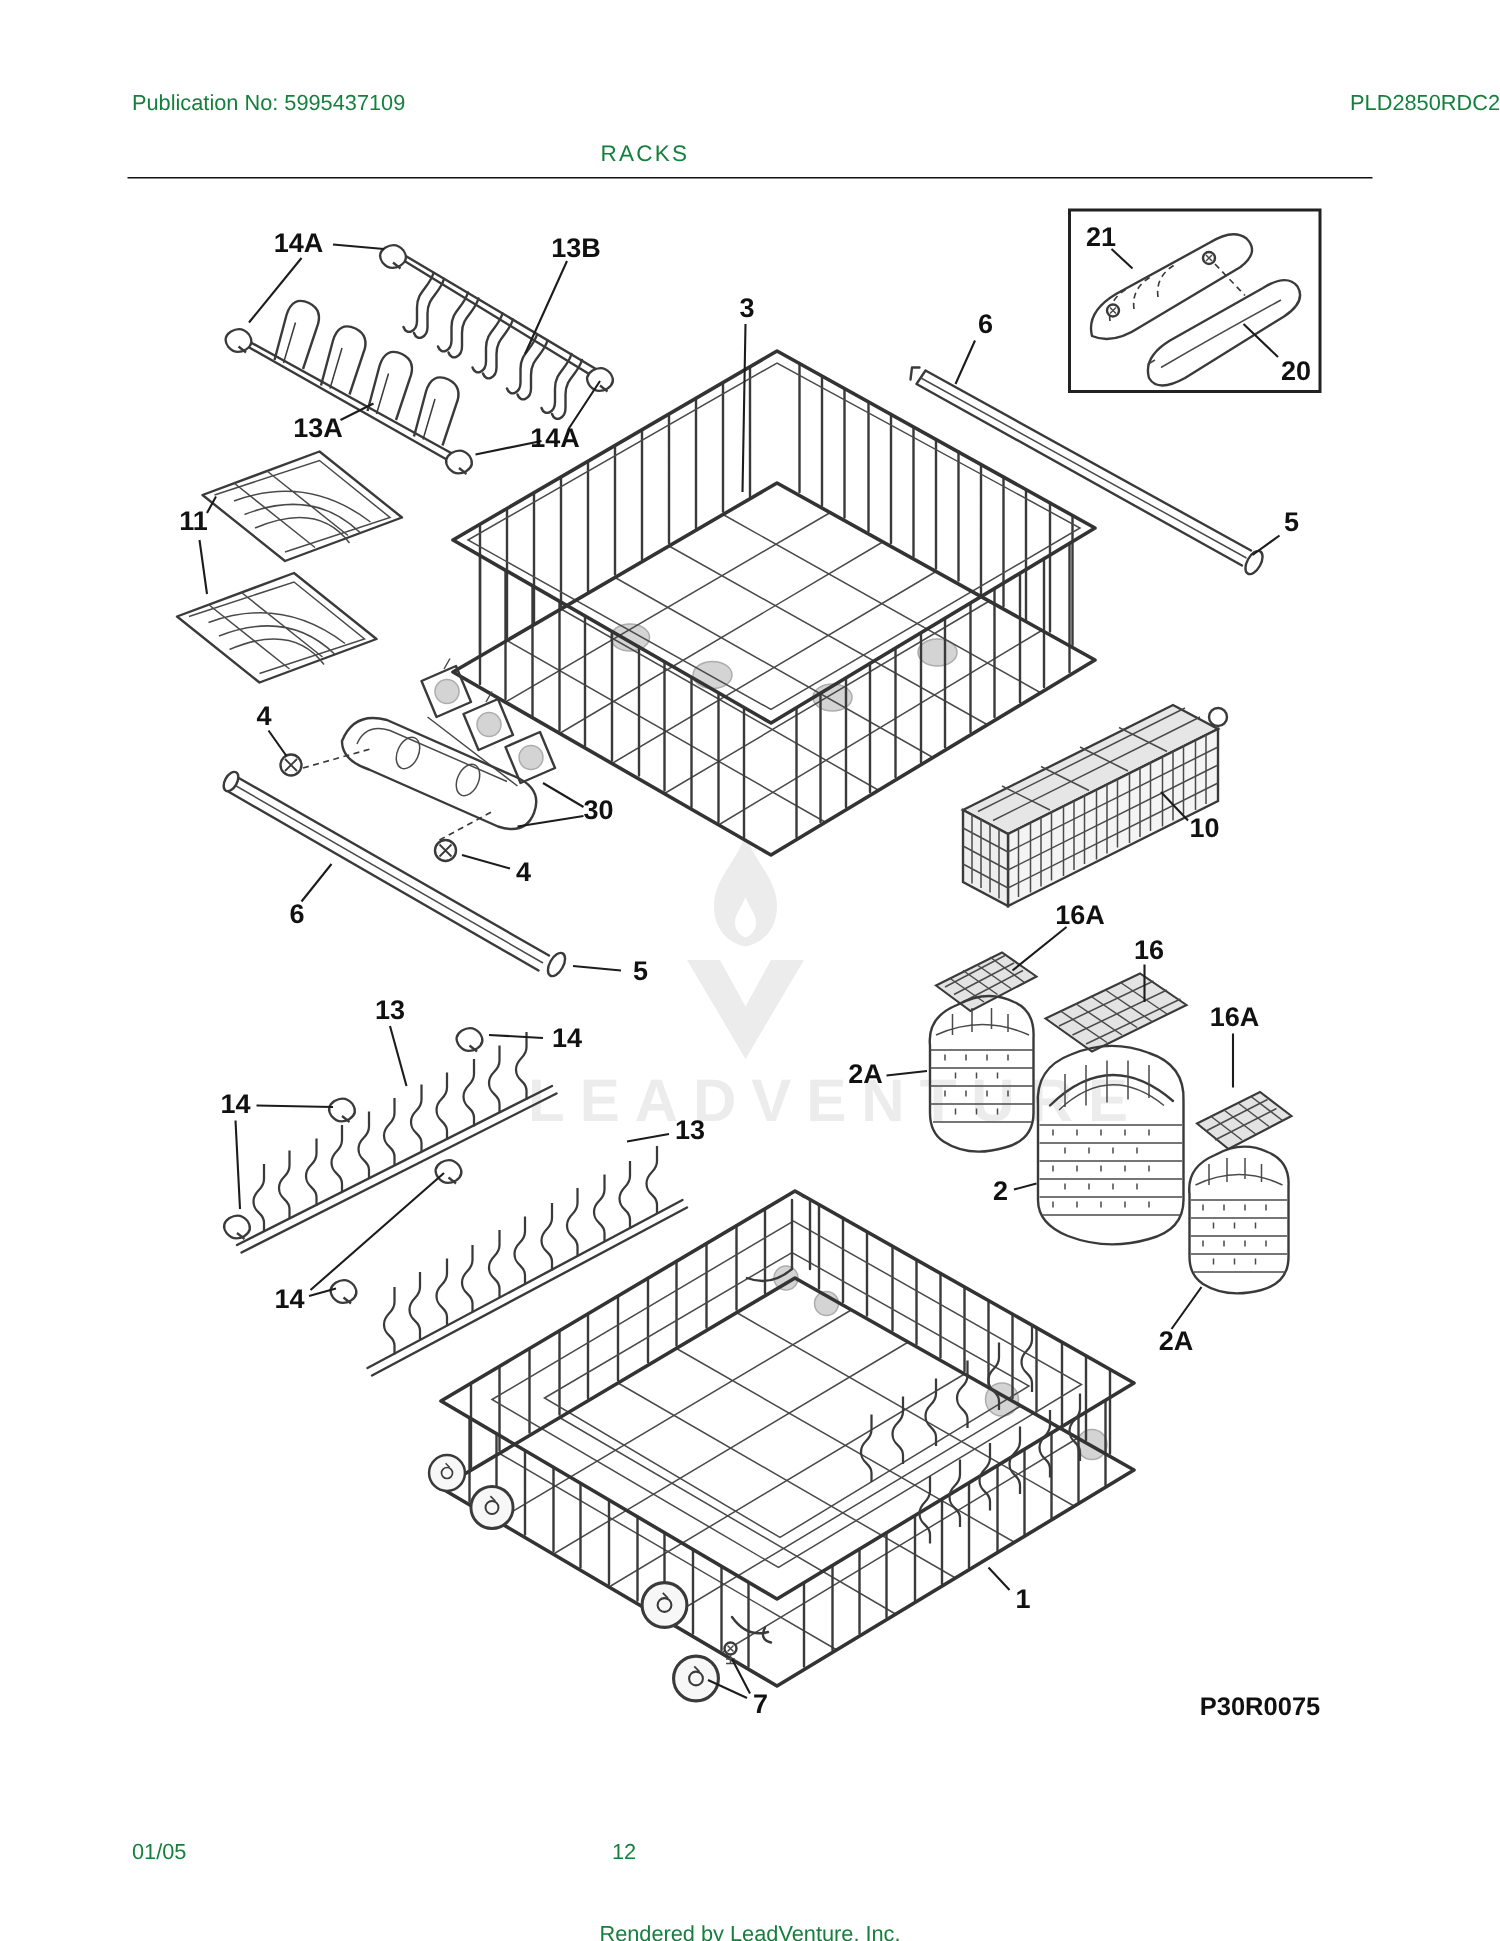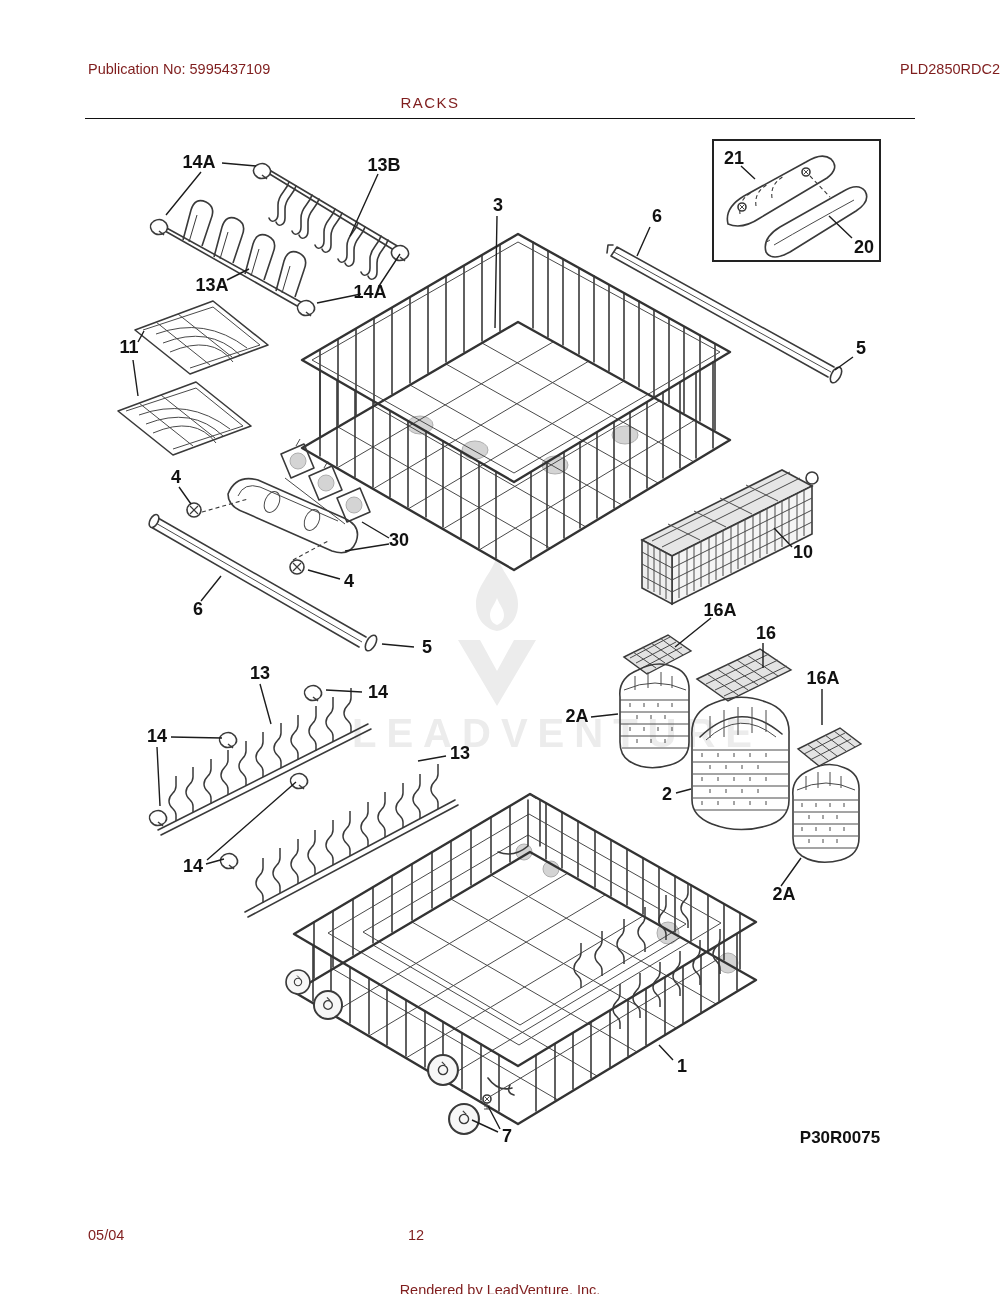--- a/index.html
+++ b/index.html
@@ -1,18 +1,18 @@
 <!DOCTYPE html>
 <html><head>
 <meta charset="utf-8">
 <style>
   html,body{margin:0;padding:0;background:#888;}
   .page{
     position:relative;width:1000px;height:1294px;background:#ffffff;
-    font-family:"Liberation Sans",sans-serif;color:#7f1d1d;overflow:hidden;
+    font-family:"Liberation Sans",sans-serif;color:#15803d;overflow:hidden;
     margin:0 auto;
   }
   .hdr-pub{position:absolute;left:88px;top:61px;font-size:14.5px;}
   .hdr-model{position:absolute;left:0;top:61px;width:1000px;text-align:right;font-size:14.5px;}
   .hdr-title{position:absolute;left:0;top:94px;width:860px;text-align:center;font-size:15px;letter-spacing:1.5px;}
   .hdr-rule{position:absolute;left:85px;top:118px;width:830px;border-top:1.6px solid #111;}
   .ftr-date{position:absolute;left:88px;top:1227px;font-size:14.5px;}
   .ftr-page{position:absolute;left:0;top:1227px;width:832px;text-align:center;font-size:14.5px;}
   .ftr-rendered{position:absolute;left:0;top:1266px;width:1000px;text-align:center;font-size:14.5px;margin-top:16px;}
   svg.diagram{position:absolute;left:0;top:0;}
@@ -341,16 +341,16 @@
       <text class="lbl" x="667" y="800">2</text>
       <text class="lbl" x="193" y="872">14</text>
       <text class="lbl" x="784" y="900">2A</text>
       <text class="lbl" x="682" y="1072">1</text>
       <text class="lbl" x="507" y="1142">7</text>
     </g>
 
     <text class="code" x="840" y="1143">P30R0075</text>
   </svg>
 
-  <div class="ftr-date">05/04</div>
+  <div class="ftr-date">01/05</div>
   <div class="ftr-page">12</div>
   <div class="ftr-rendered">Rendered by LeadVenture, Inc.</div>
 </div>
 
 </body></html>

